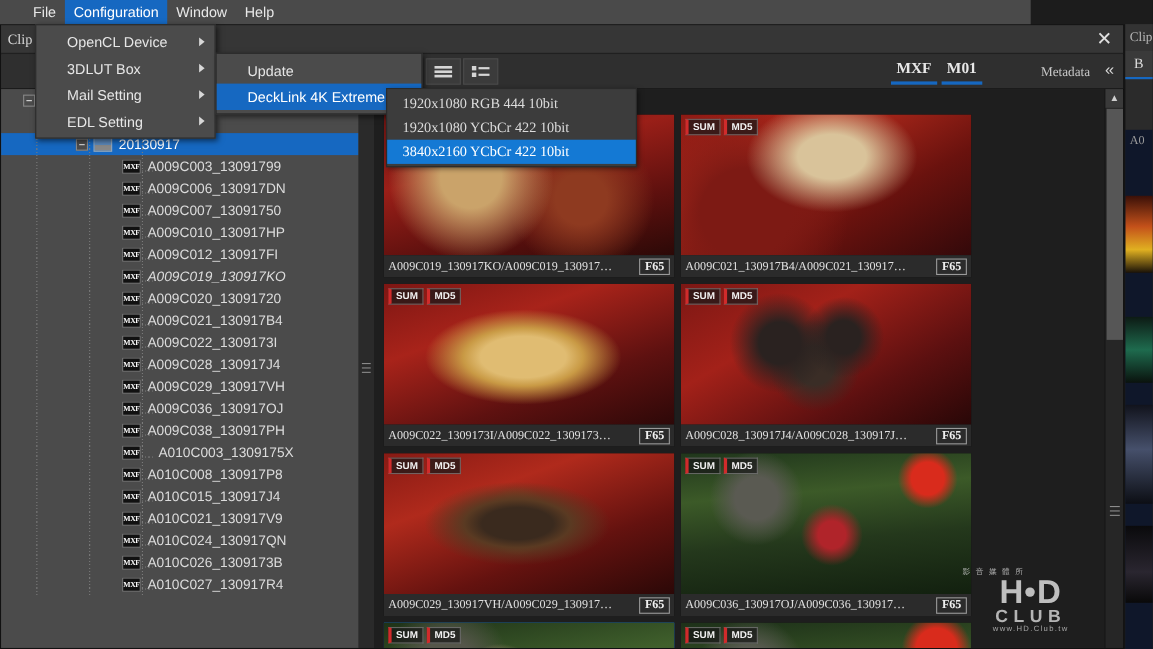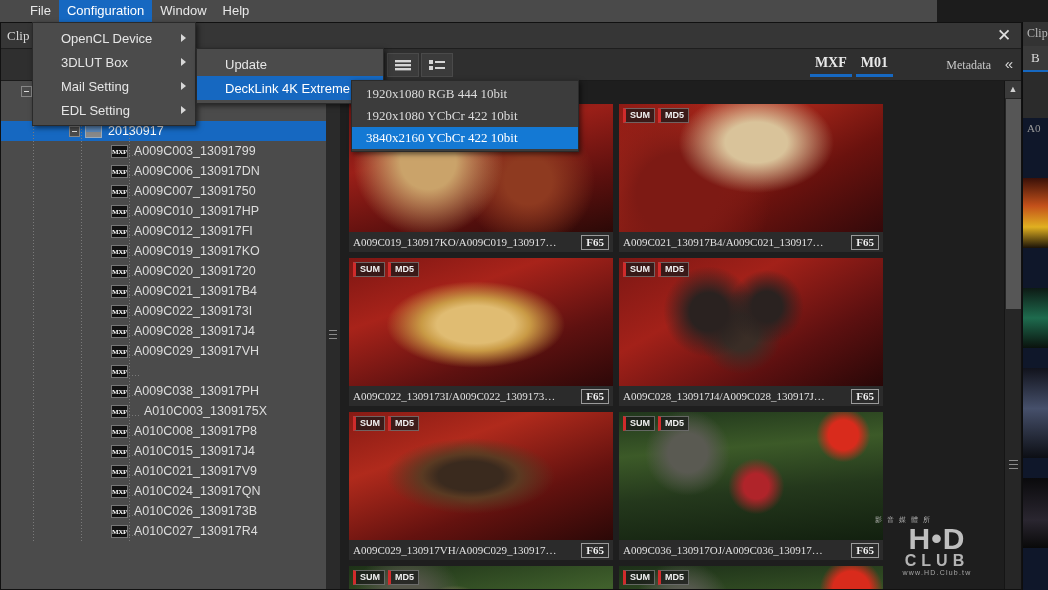--- a/index.html
+++ b/index.html
@@ -385,21 +385,21 @@
           <div class="tree-row" style="padding-left: 92px;">
             <div style="width: 13px; flex: 0 0 auto;"></div>
             <div style="width: 5px; flex: 0 0 auto;"></div>
             <div class="mxf-ic">MXF</div>
             <span class="tree-label" style="margin-left: 6px;">A009C012_130917FI</span>
           </div>
           <div class="tree-row" style="padding-left: 92px;">
             <div style="width: 13px; flex: 0 0 auto;"></div>
             <div style="width: 5px; flex: 0 0 auto;"></div>
             <div class="mxf-ic">MXF</div>
-            <span class="tree-label" style="margin-left: 6px;">A009C019_130917KO</span>
+            <span class="tree-label" style="margin-left: 6px; font-style: italic;">A009C019_130917KO</span>
           </div>
           <div class="tree-row" style="padding-left: 92px;">
             <div style="width: 13px; flex: 0 0 auto;"></div>
             <div style="width: 5px; flex: 0 0 auto;"></div>
             <div class="mxf-ic">MXF</div>
             <span class="tree-label" style="margin-left: 6px;">A009C020_13091720</span>
           </div>
           <div class="tree-row" style="padding-left: 92px;">
             <div style="width: 13px; flex: 0 0 auto;"></div>
             <div style="width: 5px; flex: 0 0 auto;"></div>
@@ -421,20 +421,21 @@
           <div class="tree-row" style="padding-left: 92px;">
             <div style="width: 13px; flex: 0 0 auto;"></div>
             <div style="width: 5px; flex: 0 0 auto;"></div>
             <div class="mxf-ic">MXF</div>
             <span class="tree-label" style="margin-left: 6px;">A009C029_130917VH</span>
           </div>
           <div class="tree-row" style="padding-left: 92px;">
             <div style="width: 13px; flex: 0 0 auto;"></div>
             <div style="width: 5px; flex: 0 0 auto;"></div>
             <div class="mxf-ic">MXF</div>
+            <span class="tree-label" style="margin-left: 6px;">A009C036_130917OJ</span>
           </div>
           <div class="tree-row" style="padding-left: 92px;">
             <div style="width: 13px; flex: 0 0 auto;"></div>
             <div style="width: 5px; flex: 0 0 auto;"></div>
             <div class="mxf-ic">MXF</div>
             <span class="tree-label" style="margin-left: 6px;">A009C038_130917PH</span>
           </div>
           <div class="tree-row" style="padding-left: 92px;">
             <div style="width: 13px; flex: 0 0 auto;"></div>
             <div style="width: 5px; flex: 0 0 auto;"></div>

